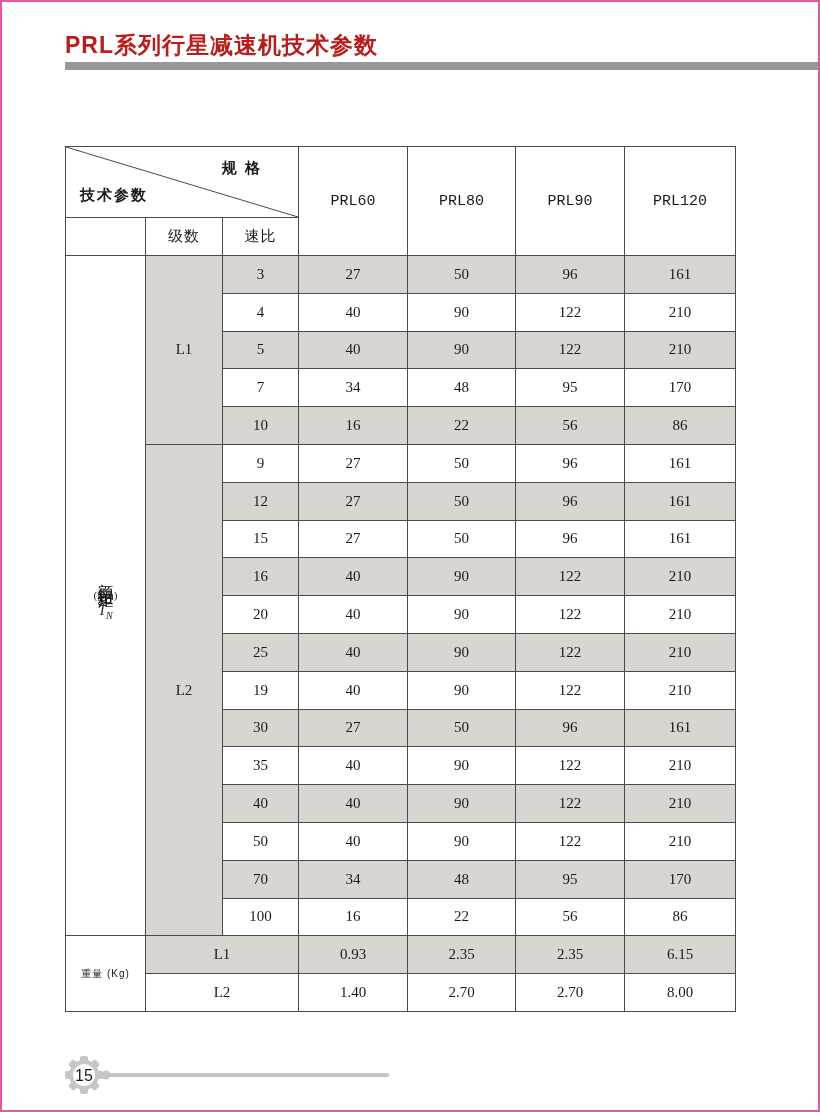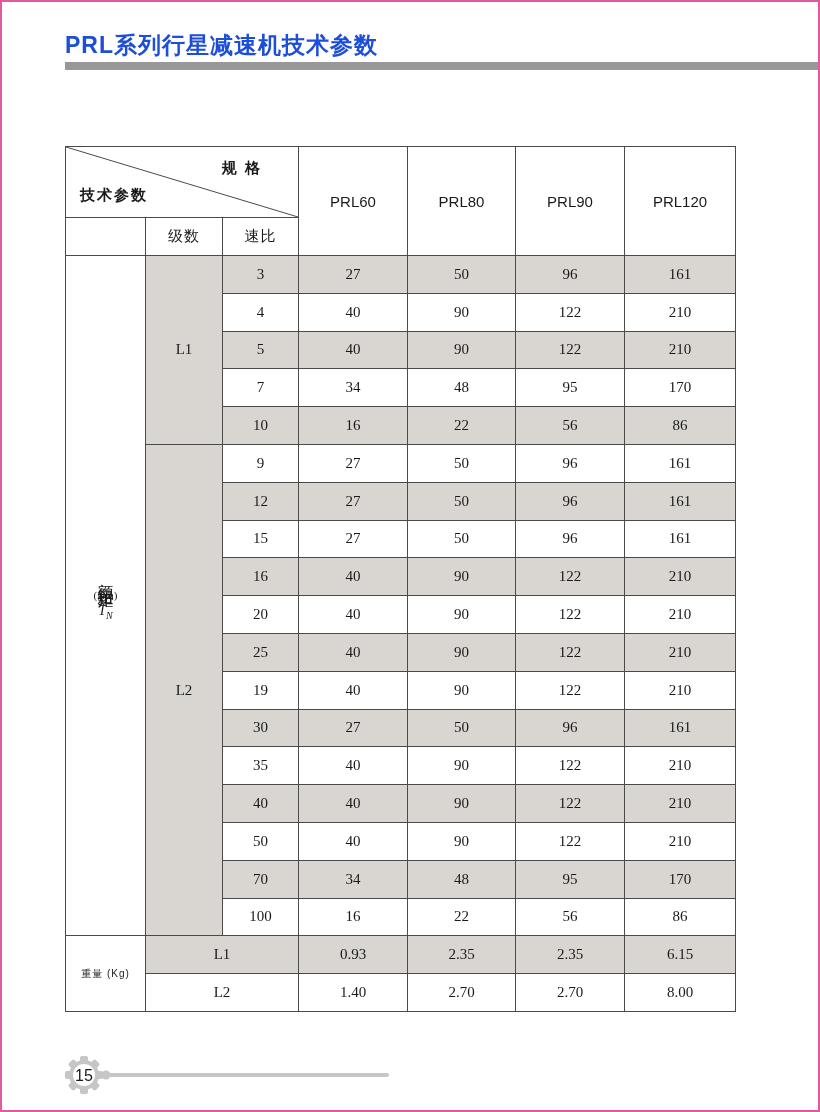--- a/index.html
+++ b/index.html
@@ -13,21 +13,21 @@
     overflow: hidden;
     font-family: "Liberation Sans", sans-serif;
   }
   .page-title {
     position: absolute;
     left: 63px;
     top: 28px;
     margin: 0;
     font-size: 23px;
     font-weight: bold;
-    color: #1d4ed8;
+    color: #b91c1c;
     letter-spacing: 1px;
     font-family: "Liberation Sans", sans-serif;
   }
   .title-rule {
     position: absolute;
     left: 63px;
     right: 0;
     top: 60px;
     height: 8px;
     background: #98989a;
@@ -47,21 +47,21 @@
     text-align: center;
     vertical-align: middle;
     color: #1a1a1a;
     background: #fff;
   }
   .spec-table thead tr.hdr-row-1 { height: 71px; }
   .spec-table thead tr.hdr-row-2 { height: 38px; }
   .spec-table tbody tr { height: 37.8px; }
   .spec-table tbody tr.weight-row { height: 38px; }
   th.prl-header {
-    font-family: Liberation Sans, sans-serif;
+    font-family: Liberation Mono, monospace;
     font-weight: normal;
     font-size: 15px;
   }
   th.sub-header {
     font-family: "Liberation Sans", sans-serif;
     font-weight: normal;
     font-size: 15px;
     letter-spacing: 1px;
   }
   th.corner-cell { position: relative; overflow: hidden; }

